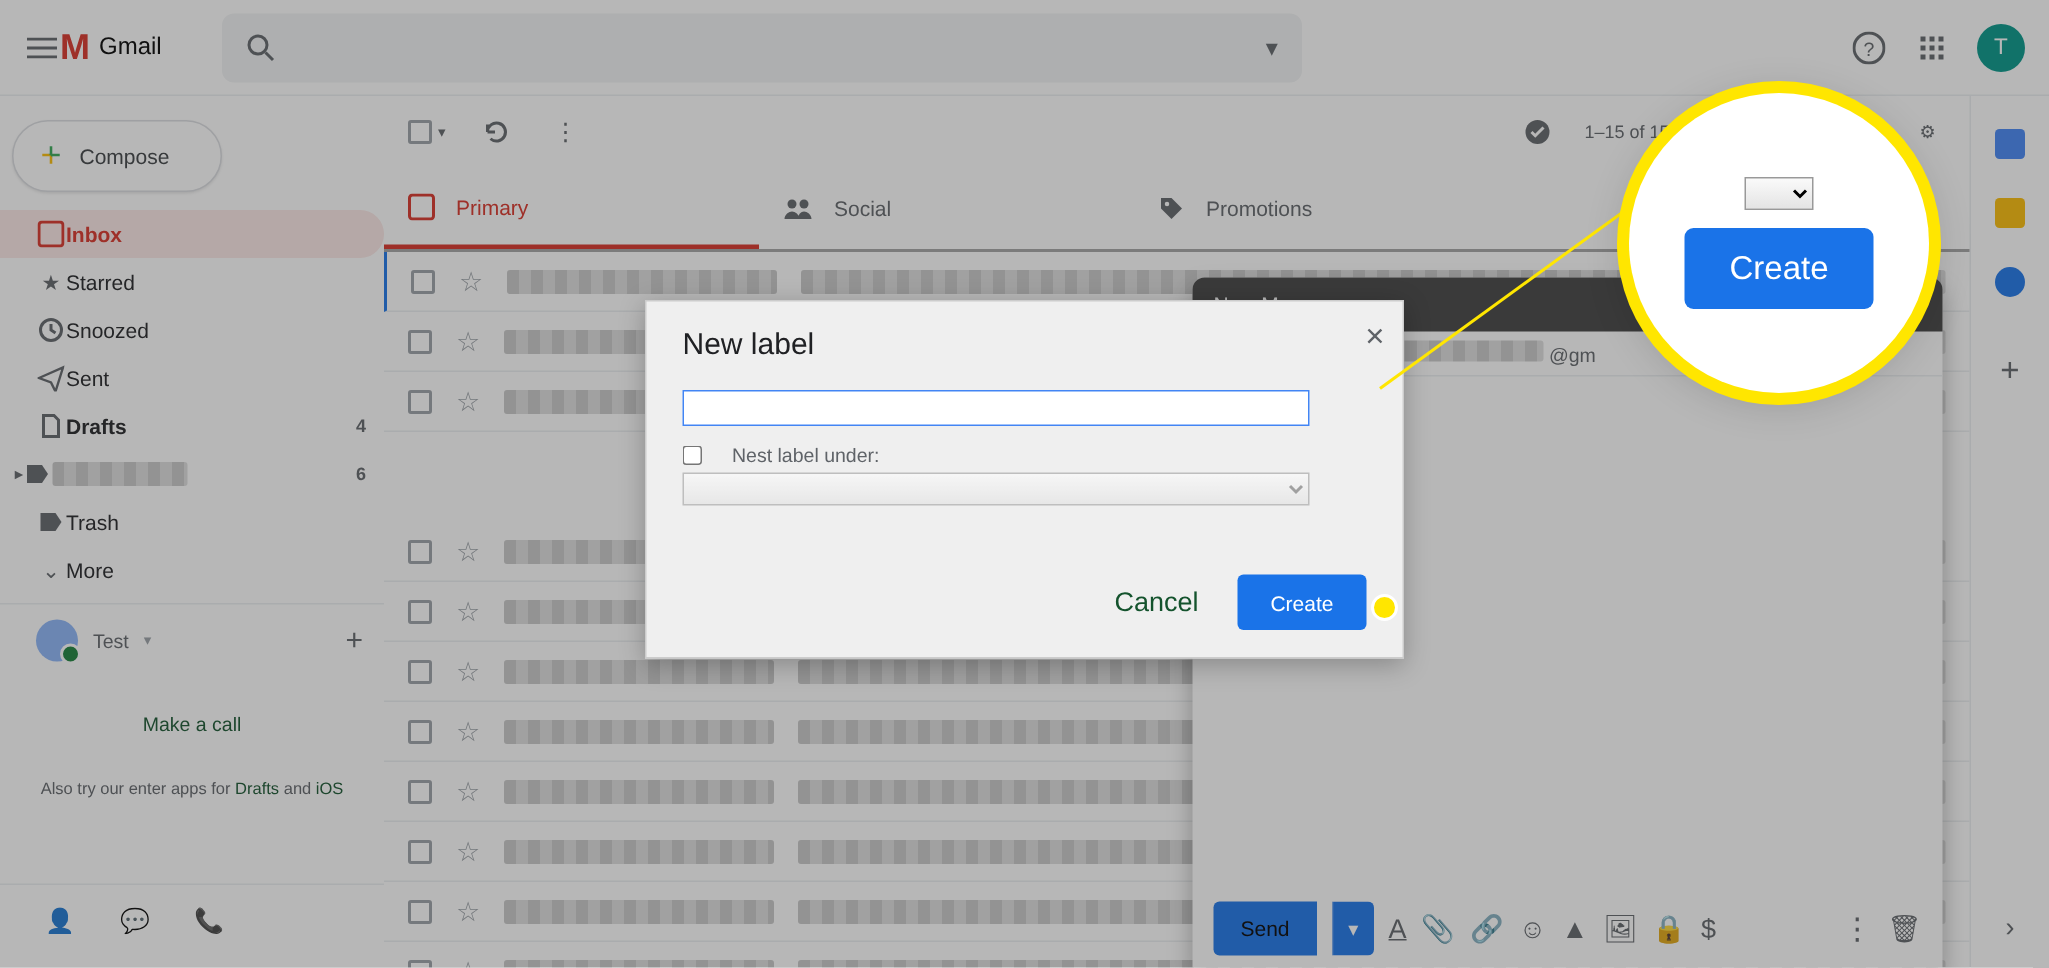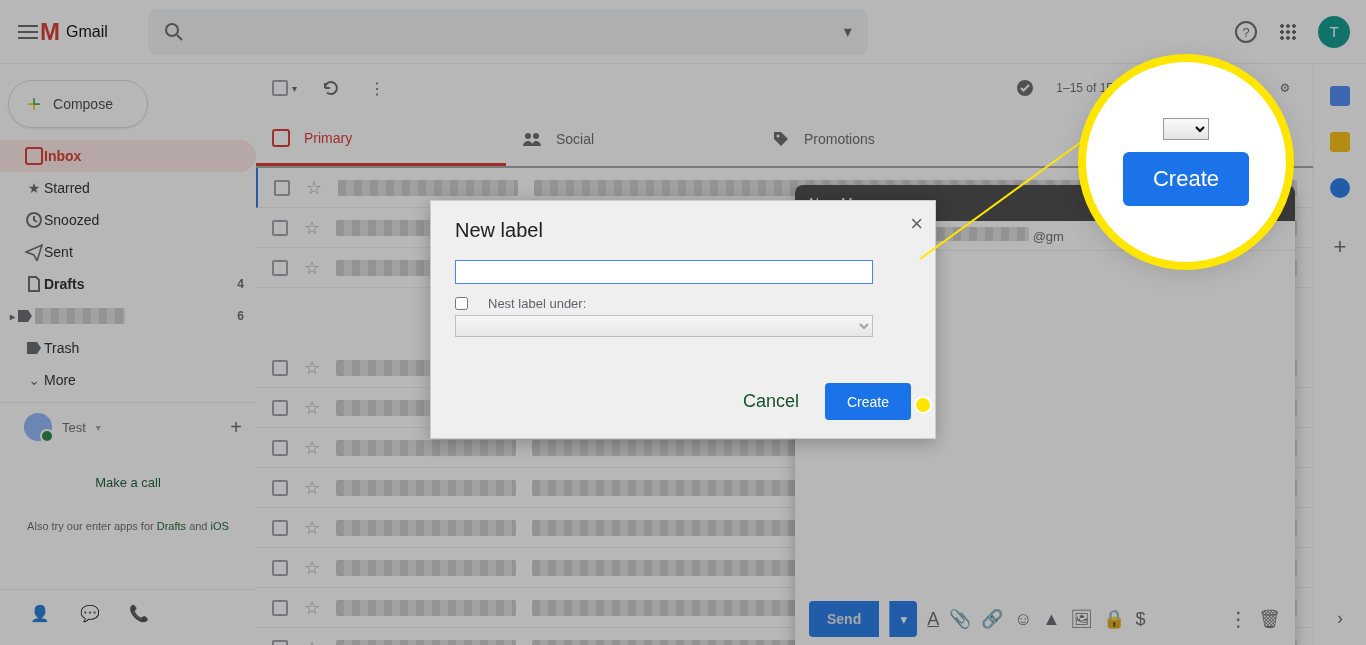--- a/index.html
+++ b/index.html
@@ -51,21 +51,21 @@
 .blur { display:inline-block; height: 16px; background: repeating-linear-gradient(90deg,#c8c8c8 0 8px,#dedede 8px 16px); border-radius:2px; }
 .row .from { width: 180px; }
 .row .subj { flex:1; }
 .rows .row:first-child { border-left: 2px solid #1a73e8; }
 
 .compose-card { position:absolute; bottom:0; right:18px; width:500px; height: 460px; background:#fff; box-shadow: 0 8px 16px rgba(0,0,0,.3); border-radius: 8px 8px 0 0; z-index: 30; }
 .compose-card .hdr { background:#404040; color:#fff; font-size:14px; height:36px; display:flex; align-items:center; padding:0 14px; border-radius:8px 8px 0 0; }
 .compose-card .hdr .x { margin-left:auto; cursor:pointer; font-size:18px; }
 .compose-to { padding: 6px 14px; font-size:13px; color:#5f6368; border-bottom:1px solid #eceff1; }
 .compose-foot { position:absolute; bottom:0; left:0; right:0; height:52px; display:flex; align-items:center; padding:0 14px; gap:10px; }
-.send { background:#1a73e8; color:#e5e5e5; border:none; height:36px; border-radius: 4px 0 0 4px; padding:0 18px; font-size:14px; font-weight:700; cursor:pointer; }
+.send { background:#1a73e8; color:#000000; border:none; height:36px; border-radius: 4px 0 0 4px; padding:0 18px; font-size:14px; font-weight:400; cursor:pointer; }
 .send-dd { background:#1a73e8; color:#fff; border:none; border-left:1px solid rgba(255,255,255,.4); height:36px; width:28px; border-radius:0 4px 4px 0; cursor:pointer; }
 .compose-foot .tool { color:#5f6368; font-size:18px; cursor:pointer; }
 .compose-foot .more { margin-left:auto; color:#5f6368; font-size:20px; cursor:pointer; }
 
 .rail { width: 52px; display:flex; flex-direction:column; align-items:center; padding-top: 22px; gap: 26px; }
 .rail-ic { width:20px; height:20px; border-radius:3px; }
 .rail .plus { color:#5f6368; font-size:22px; cursor:pointer; margin-top: 10px; }
 .rail-expand { margin-top: auto; margin-bottom: 16px; color:#5f6368; font-size:18px; cursor:pointer; }
 
 .modal { position:absolute; left:430px; top:200px; width:506px; background:#efefef; border:1px solid #ccc; box-shadow: 0 4px 16px rgba(0,0,0,.25); z-index:100; padding: 18px 24px; }

